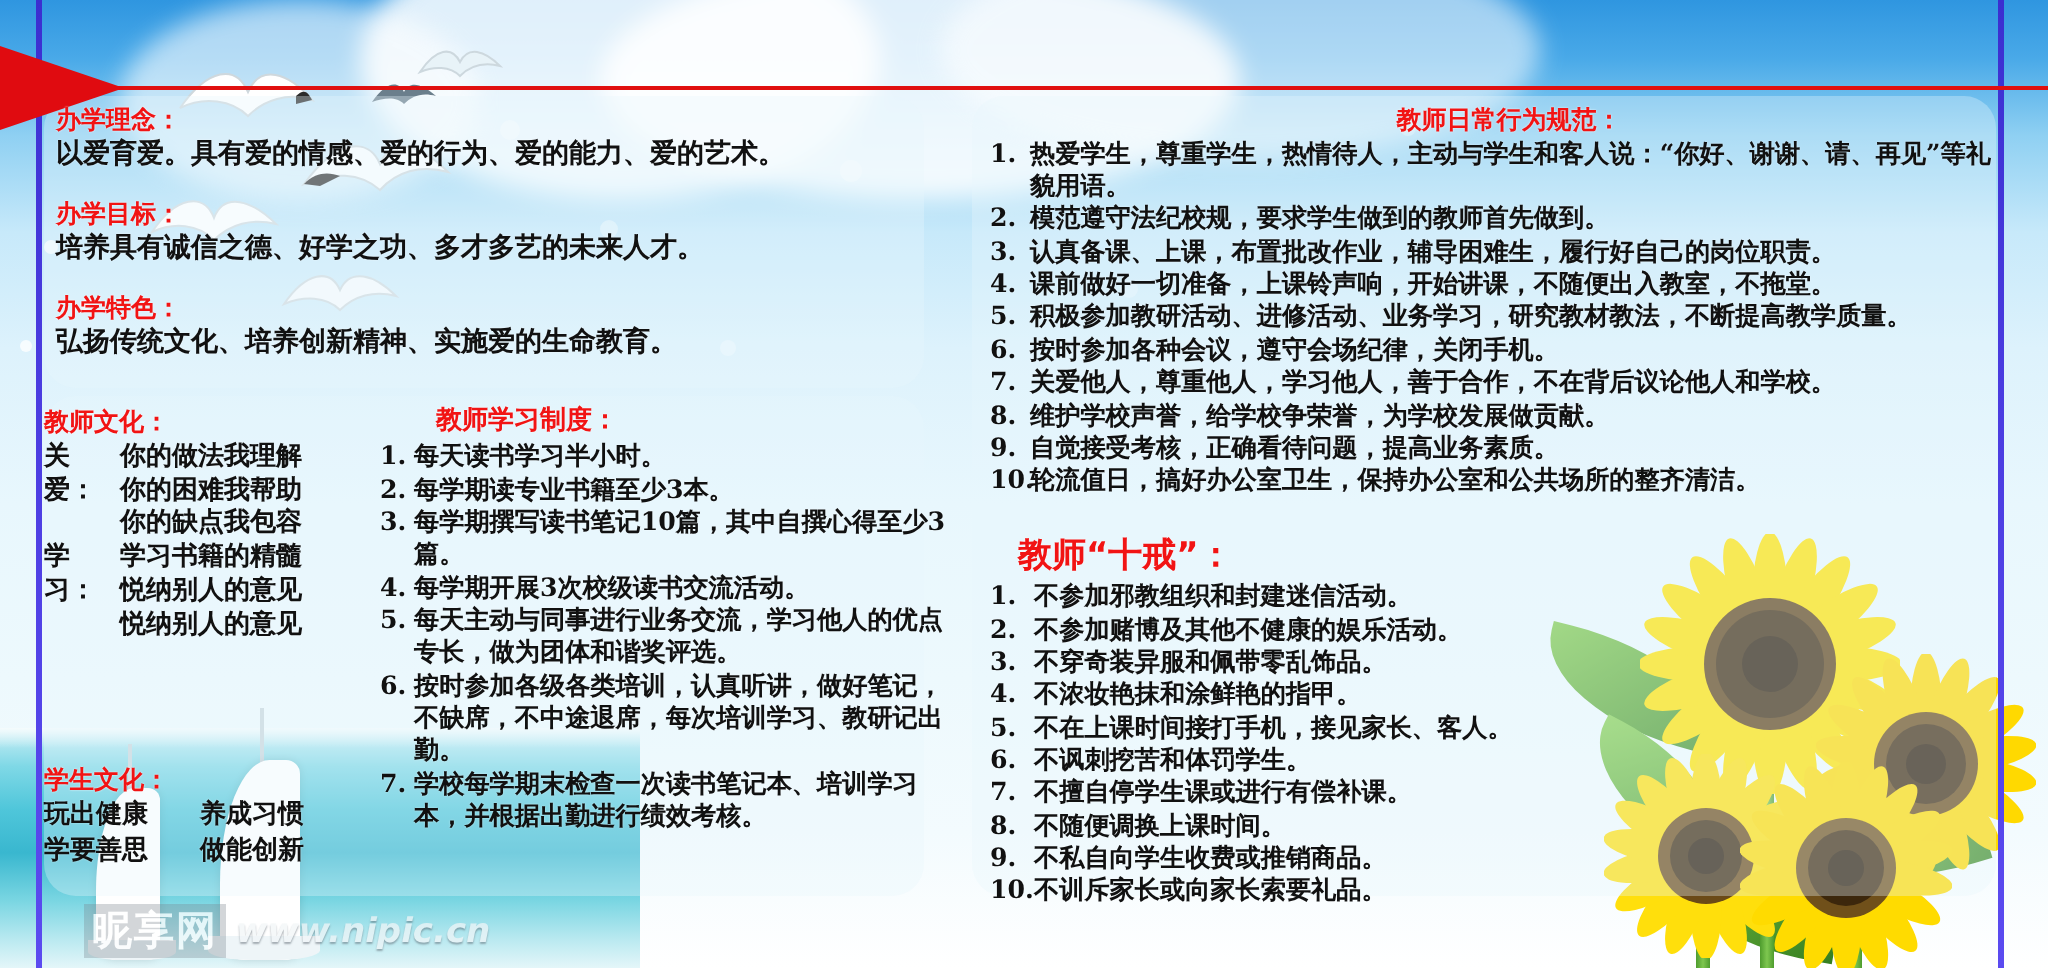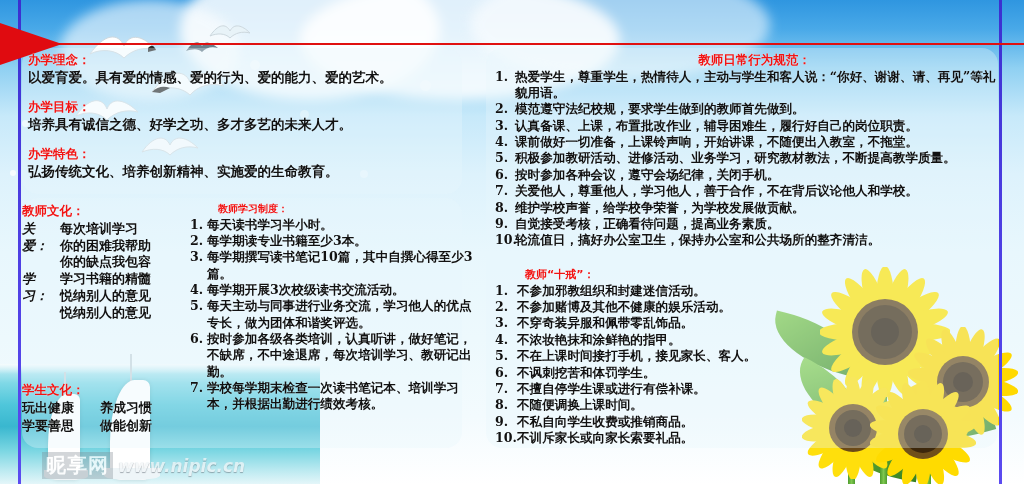--- a/index.html
+++ b/index.html
@@ -81,45 +81,45 @@
 
   
   #col-aims{left:28px;top:52px;width:455px;}
   #col-aims .hdr{font-size:12.5px;}
   #col-aims .body{font-size:13.5px;margin:1px 0 13px 0;}
 
   
   #col-culture{left:22px;top:203px;width:168px;}
   #col-culture .hdr{font-size:12.5px;margin-bottom:2px;}
   #col-culture .row{display:flex;font-size:13px;}
-  #col-culture .key{flex:0 0 38px;font-style:italic;}
+  #col-culture .key{flex:0 0 38px;}
   #col-culture .vals{flex:1 1 auto;}
   #col-culture .vals div{margin-bottom:0px;}
 
   
   #col-stu{left:22px;top:382px;width:175px;}
   #col-stu .hdr{font-size:12.5px;margin-bottom:2px;}
   #col-stu .grid{display:grid;grid-template-columns:78px 1fr;font-size:13px;}
   #col-stu .grid div{margin-bottom:1px;}
 
   
   #col-learn{left:190px;top:203px;width:294px;}
-  #col-learn .hdr{font-size:10px;margin-bottom:1px;padding-left:28px;}
+  #col-learn .hdr{font-size:13px;margin-bottom:1px;padding-left:28px;}
   #col-learn .li{font-size:12.6px;margin-bottom:0px;}
   #col-learn .num{width:17px;}
 
   
   #col-norms{left:495px;top:52px;width:505px;}
   #col-norms .hdr{font-size:12.5px;margin-left:14px;margin-bottom:1px;text-align:center;}
   #col-norms .li{font-size:12.6px;}
   #col-norms .num{width:20px;}
 
   
   #col-ten{left:495px;top:268px;width:330px;}
-  #col-ten .hdr{font-size:11px;margin-left:30px;margin-bottom:1px;}
+  #col-ten .hdr{font-size:17px;margin-left:14px;margin-bottom:1px;}
   #col-ten .li{font-size:12.6px;}
   #col-ten .num{width:22px;}
 
   
   .wm-left{
     position:absolute;left:42px;bottom:5px;display:flex;align-items:center;gap:5px;
     opacity:.72;
   }
   .wm-logo{
     font-size:20px;font-weight:bold;color:#fff;letter-spacing:1px;
@@ -345,21 +345,21 @@
       <div class="body">弘扬传统文化、培养创新精神、实施爱的生命教育。</div>
     </div>
   </div>
 
   <div class="block" id="col-culture">
     <div class="hdr">教师文化：</div>
     <div class="body">
       <div class="row">
         <div class="key">关爱：</div>
         <div class="vals">
-          <div>每次培训学习</div>
+          <div>你的做法我理解</div>
           <div>你的困难我帮助</div>
           <div>你的缺点我包容</div>
         </div>
       </div>
       <div class="row">
         <div class="key">学习：</div>
         <div class="vals">
           <div>学习书籍的精髓</div>
           <div>悦纳别人的意见</div>
           <div>悦纳别人的意见</div>

